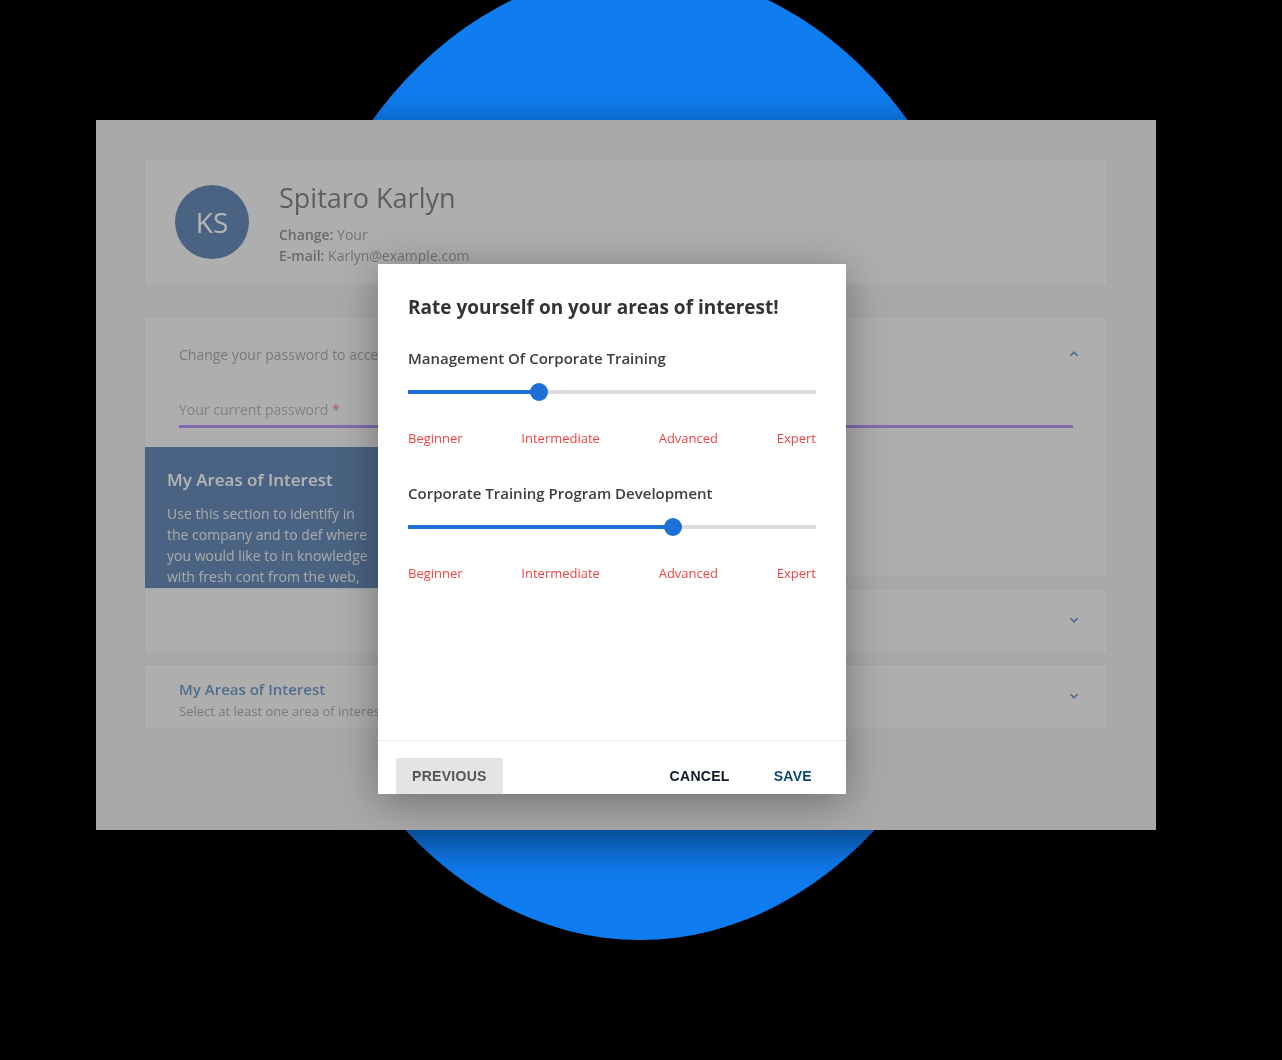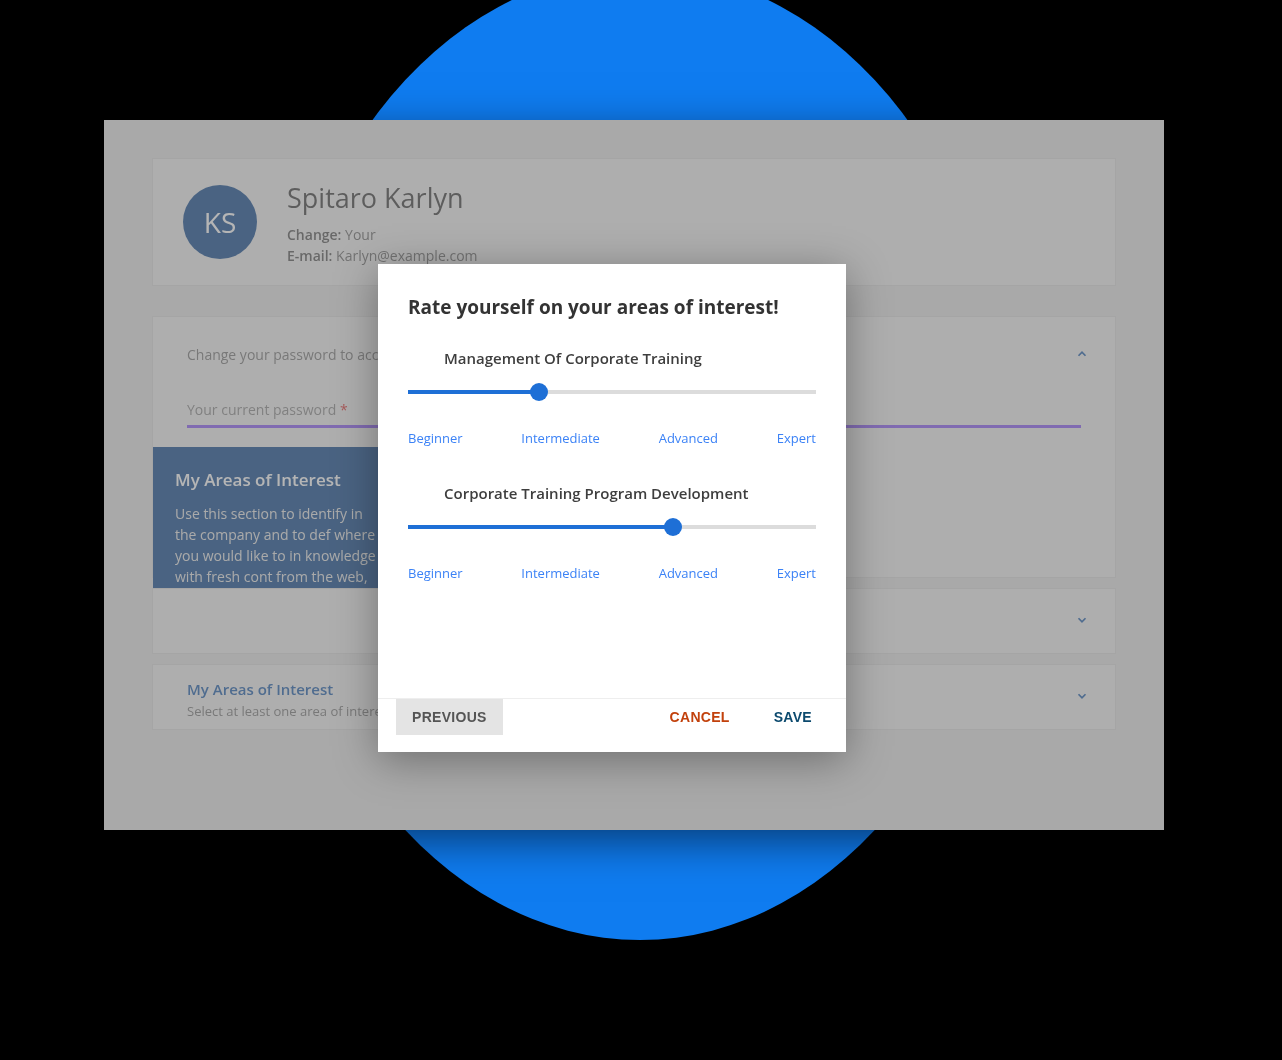--- a/index.html
+++ b/index.html
@@ -31,21 +31,21 @@
     width: 520px;
     height: 640px;
     background: #9ac4e8;
     border-radius: 50%;
   }
 
   
   .app {
     position: absolute;
     top: 120px;
-    left: 104px;
+    left: 96px;
     width: 1060px;
     height: 710px;
     background: #e5e5e5;
     box-shadow: 0 12px 40px rgba(0,0,0,0.5);
   }
   .dim-overlay {
     position: absolute;
     inset: 0;
     background: rgba(120,120,120,0.55);
     z-index: 30;
@@ -145,29 +145,30 @@
   .modal {
     position: absolute;
     top: 264px;
     left: 378px;
     width: 468px;
     background: #fff;
     box-shadow: 0 8px 40px rgba(0,0,0,0.35);
     z-index: 40;
     display: flex;
     flex-direction: column;
+    gap: 42px;
   }
   .modal-body {
     padding: 30px 30px 0;
     height: 434px;
     overflow: hidden;
   }
   .modal-title { font-size: 19px; font-weight: 700; color: #333; margin-bottom: 28px; }
   .rating { margin-bottom: 36px; }
-  .rating-label { font-size: 15px; font-weight: 600; color: #3e3e3e; margin-bottom: 22px; margin-left: 36px; }
+  .rating-label { font-size: 15px; font-weight: 600; color: #3e3e3e; margin-bottom: 22px; }
   .slider-track {
     position: relative;
     height: 4px;
     background: #dcdcdc;
     margin-bottom: 14px;
   }
   .slider-fill {
     position: absolute; top: 0; left: 0; height: 100%;
     background: #1e6fd6;
   }
@@ -176,41 +177,41 @@
     top: 50%;
     width: 18px; height: 18px;
     border-radius: 50%;
     background: #1e6fd6;
     transform: translate(-50%, -50%);
   }
   .slider-ticks {
     display: flex;
     justify-content: space-between;
     font-size: 13px;
-    color: #3b82f6;
+    color: #ef4444;
     margin-top: 35px;
   }
 
   .modal-footer {
     height: 54px;
     border-top: 1px solid #eee;
     display: flex;
-    align-items: flex-start;
+    align-items: flex-end;
     padding: 0 18px;
   }
   .btn {
     font-size: 14px;
     font-weight: 700;
     padding: 10px 16px;
     cursor: pointer;
     letter-spacing: 0.3px;
   }
   .btn-prev { background: #e4e4e4; color: #555; border: none; }
   .spacer { flex: 1; }
-  .btn-cancel { background: none; border: none; color: #c2410c; margin-right: 12px; }
+  .btn-cancel { background: none; border: none; color: #0f172a; margin-right: 12px; }
   .btn-save   { background: none; border: none; color: #0c4a6e; }
 </style>
 </head>
 <body>
 
 <div class="mask"></div>
 <div class="circle-outer"></div>
 <div class="circle-inner"></div>
 
 <div class="app">

